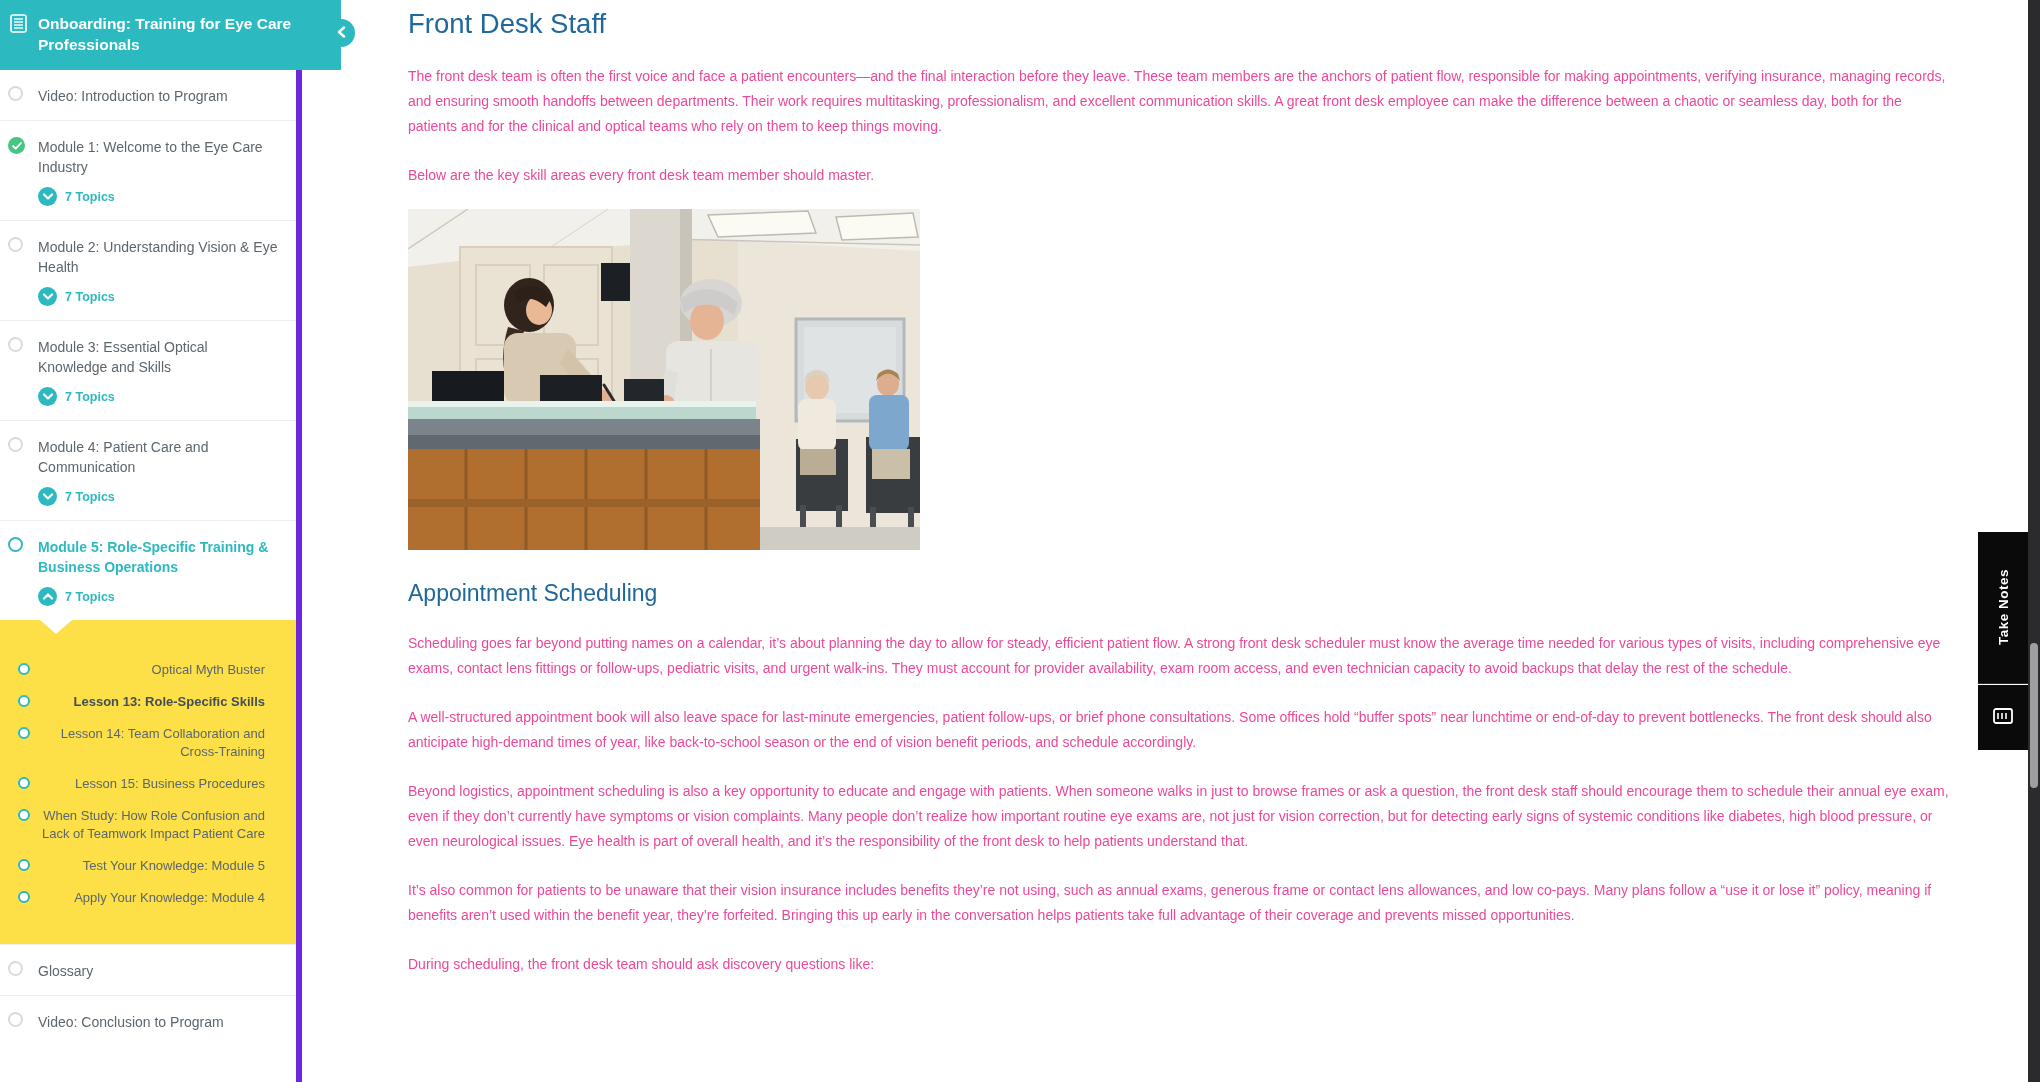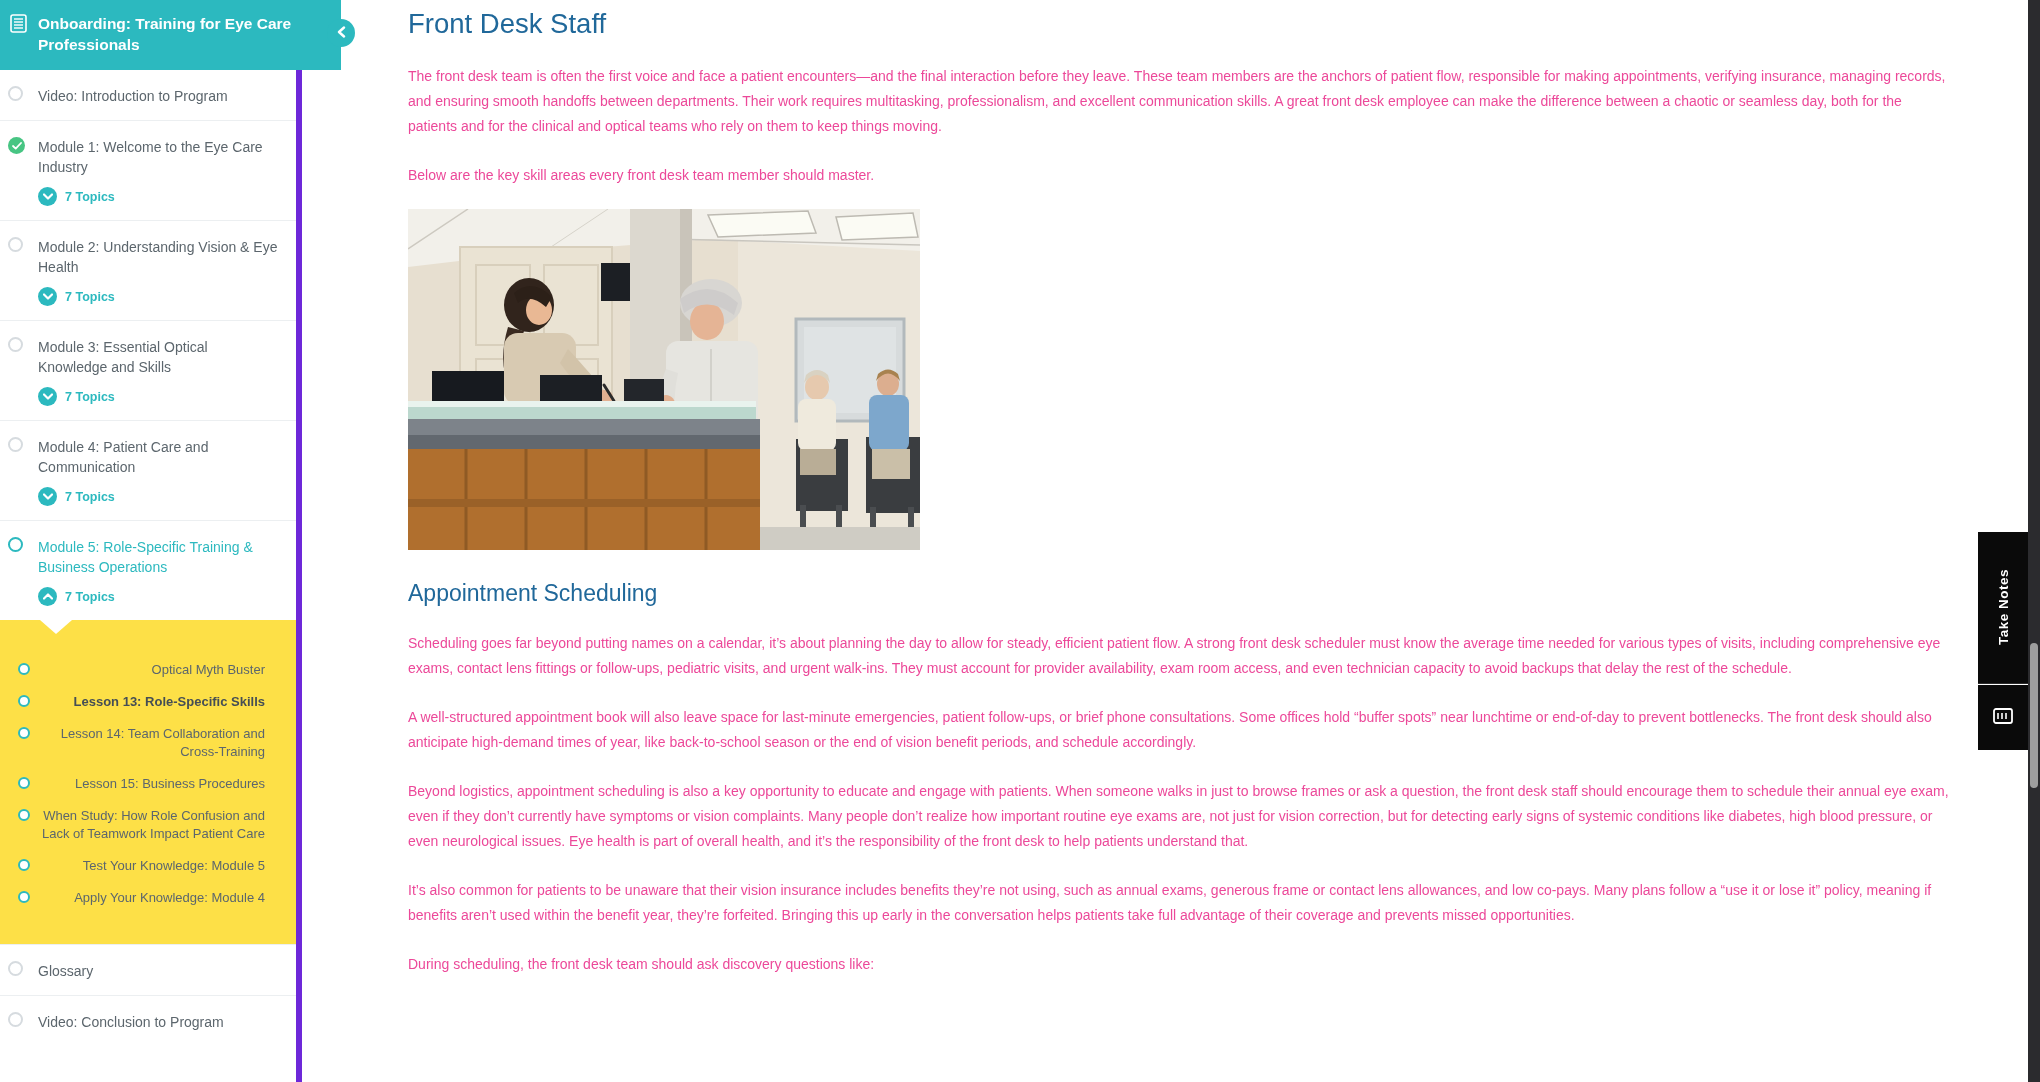--- a/index.html
+++ b/index.html
@@ -14,21 +14,21 @@
     padding:13px 30px 13px 38px; }
   .sidebar-header h1 { color:#ffffff; font-size:15.5px; line-height:21px; font-weight:bold; }
   .doc-icon { position:absolute; left:10px; top:14px; }
   .collapse-btn { position:absolute; right:-14px; top:19px; width:28px; height:28px;
     border-radius:50%; background:#2cb9bf; border:none; cursor:pointer;
     display:flex; align-items:center; justify-content:center; z-index:5; }
   .course-list { list-style:none; }
   .row { position:relative; padding:16px 18px 14px 38px; border-bottom:1px solid #eceff1;
     cursor:pointer; }
   .row-label { font-size:14px; line-height:20px; color:#5c666d; display:block; max-width:275px; }
-  .row.active > .row-label { color:#2cb9bf; font-weight:normal; }
+  .row.active > .row-label { color:#2cb9bf; font-weight:bold; }
   .status { position:absolute; left:8px; top:16px; width:15px; height:15px; border-radius:50%; }
   .status.incomplete { border:2px solid #d6dbdf; background:#ffffff; }
   .status.active { border:2px solid #2cb9bf; background:#ffffff; }
   .status.complete { background:#47c583; display:flex; align-items:center; justify-content:center;
     width:17px; height:17px; }
   .badge { display:flex; align-items:center; gap:8px; margin-top:10px; }
   .badge-circle { width:19px; height:19px; border-radius:50%; background:#2cb9bf;
     display:flex; align-items:center; justify-content:center; flex:0 0 auto; }
   .badge-text { font-size:12.5px; font-weight:bold; color:#2cb9bf; }
   

